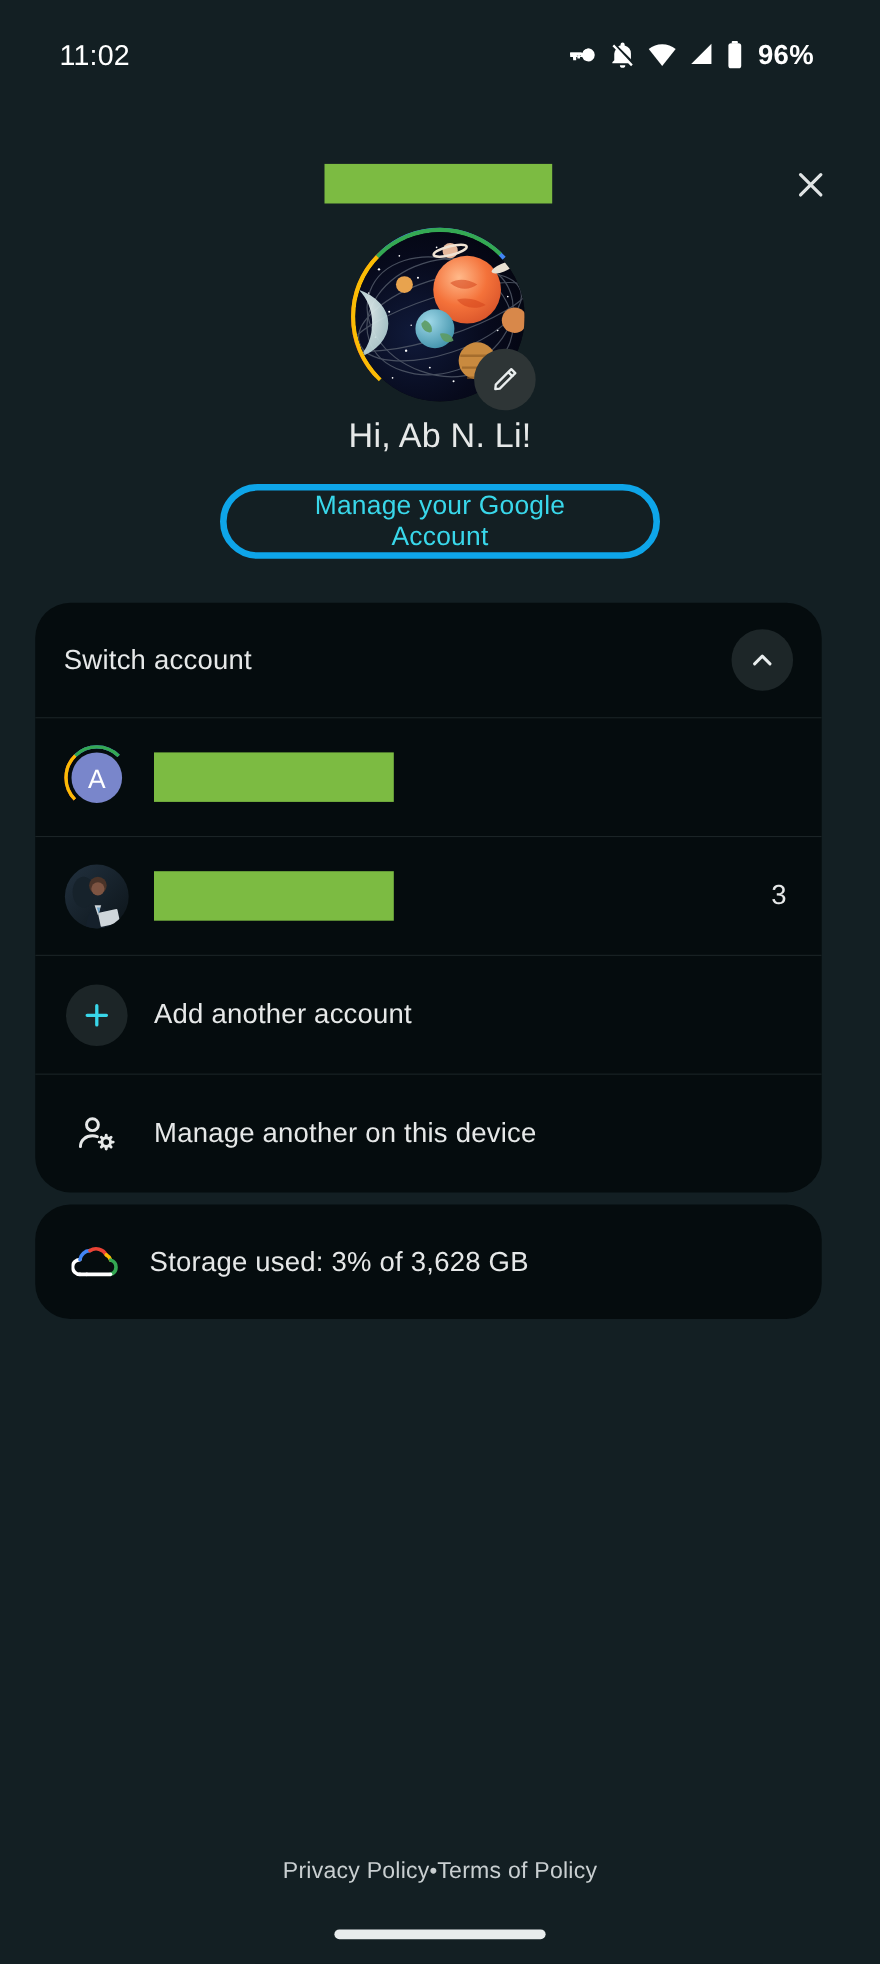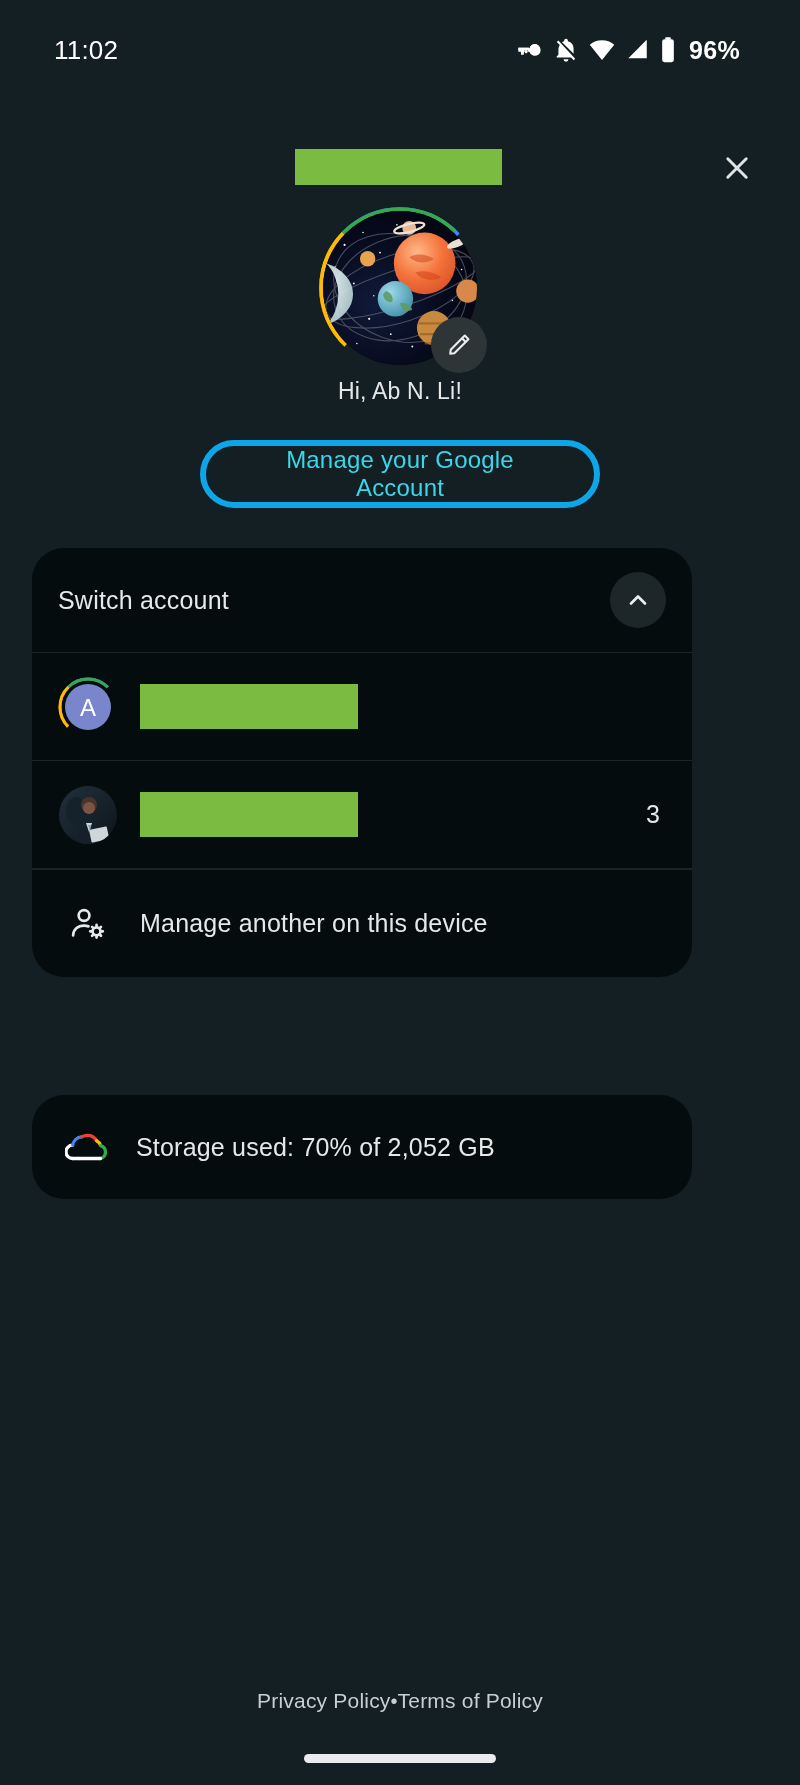--- a/index.html
+++ b/index.html
@@ -110,21 +110,21 @@
     display: flex;
     align-items: center;
     justify-content: center;
     cursor: pointer;
   }
 
   .greeting {
     position: absolute;
     top: 378px; left: 0; right: 0;
     text-align: center;
-    font-size: 23px;
+    font-size: 31px;
     color: #e6e8e8;
     letter-spacing: 0.2px;
   }
 
   .manage-btn {
     position: absolute;
     top: 440px;
     left: 50%;
     transform: translateX(-50%);
     height: 68px;
@@ -139,21 +139,21 @@
     align-items: center;
     justify-content: center;
     cursor: pointer;
     letter-spacing: 0.2px;
   }
 
   
   .card {
     position: absolute;
     left: 32px;
-    width: 660px;
+    width: 715px;
     background: #050c0e;
     border-radius: 32px;
     overflow: hidden;
   }
   #switch-card { top: 548px; }
 
   .card-header {
     height: 104px;
     display: flex;
     align-items: center;
@@ -497,20 +497,30 @@
             <rect x="31" y="45" width="18" height="13" rx="1" fill="#cfd6da" transform="rotate(-12 31 45)"></rect>
           </g>
         </svg>
       </div>
       <span class="redact acct-name-redact"></span>
       <span class="acct-count">3</span>
     </div>
 
     <div class="divider"></div>
 
+    <div class="action-row">
+      <div class="action-icon">
+        <span class="plus-circle">
+          <svg width="30" height="30" viewBox="0 0 24 24" fill="none" stroke="#39d7ea" stroke-width="2.4" stroke-linecap="round">
+            <path d="M12 5v14M5 12h14"></path>
+          </svg>
+        </span>
+      </div>
+      <span class="action-label">Add another account</span>
+    </div>
 
     <div class="divider"></div>
 
     <div class="action-row">
       <div class="action-icon">
         <svg width="38" height="38" viewBox="0 0 24 24" fill="none" stroke="#e6e8e8" stroke-width="1.7" stroke-linecap="round" stroke-linejoin="round">
           <circle cx="9.5" cy="6.6" r="3.4"></circle>
           <path d="M2.6 19.2c0-3.8 3.1-6.2 6.9-6.2 1 0 2 .2 2.8.5"></path>
           <circle cx="17.4" cy="16.6" r="2.5"></circle>
           <path d="M17.4 12.6v1.1M17.4 19.5v1.1M21.4 16.6h-1.1M14.5 16.6h-1.1M20.2 13.8l-.8.8M15.4 18.6l-.8.8M20.2 19.4l-.8-.8M15.4 14.6l-.8-.8"></path>
@@ -525,21 +535,21 @@
       <svg width="46" height="40" viewBox="0 0 48 40" fill="none" stroke-width="3.4" stroke-linecap="round">
         <path d="M8 32h6.5" stroke="#ffffff"></path>
         <path d="M8 32a7 7 0 0 1 0-14" stroke="#ffffff"></path>
         <path d="M8 18a10 10 0 0 1 9.5-8.5" stroke="#4285f4"></path>
         <path d="M17.5 9.5A11 11 0 0 1 33 13.5" stroke="#ea4335"></path>
         <path d="M33 13.5a9 9 0 0 1 4.2 5" stroke="#fbbc05"></path>
         <path d="M37.2 18.5A7 7 0 0 1 37 32" stroke="#34a853"></path>
         <path d="M37 32H14.5" stroke="#ffffff"></path>
       </svg>
     </div>
-    <span class="storage-label">Storage used: 70% of 2,052 GB</span>
+    <span class="storage-label">Storage used: 3% of 3,628 GB</span>
   </div>
 
   <div class="footer">
     <span class="link">Privacy Policy</span>
     <span class="dot">•</span>
     <span class="link">Terms of Policy</span>
   </div>
 
   <div class="gesture-bar"></div>
 </div>

